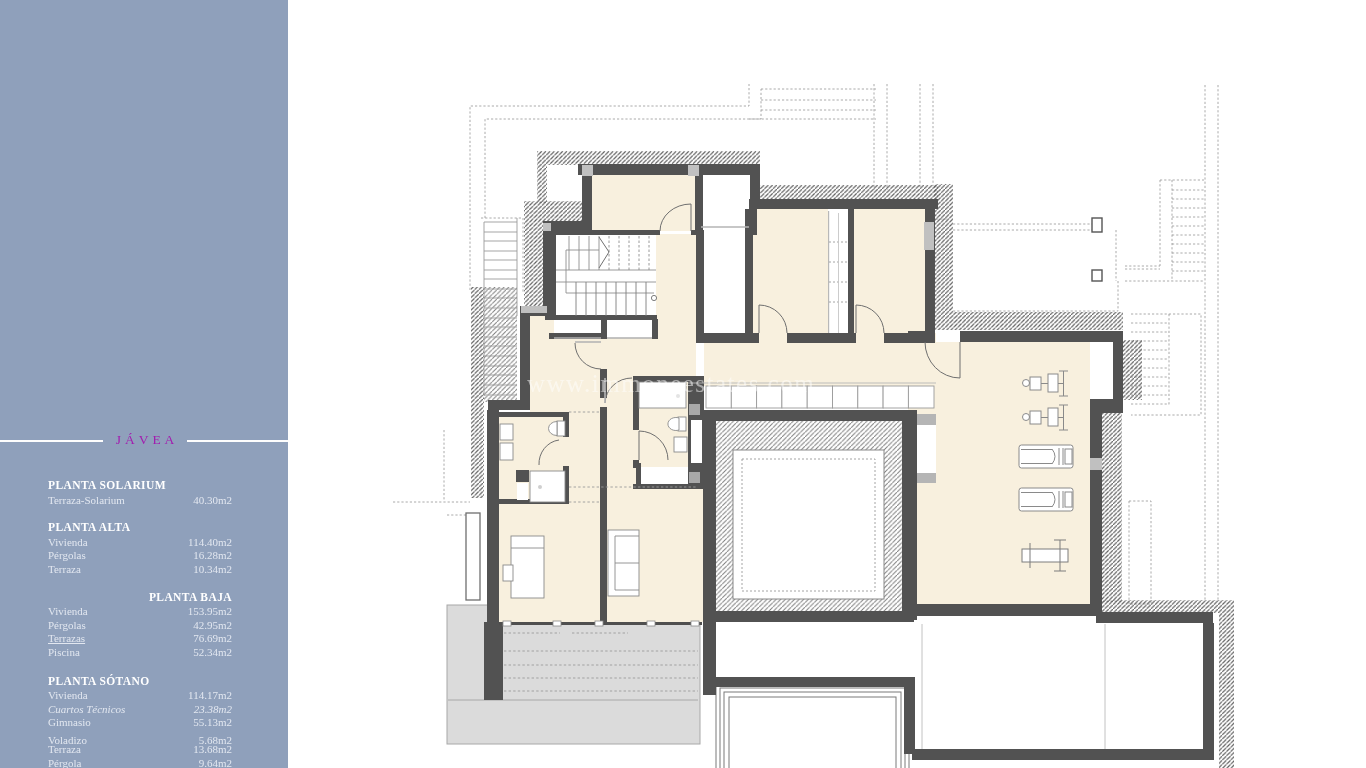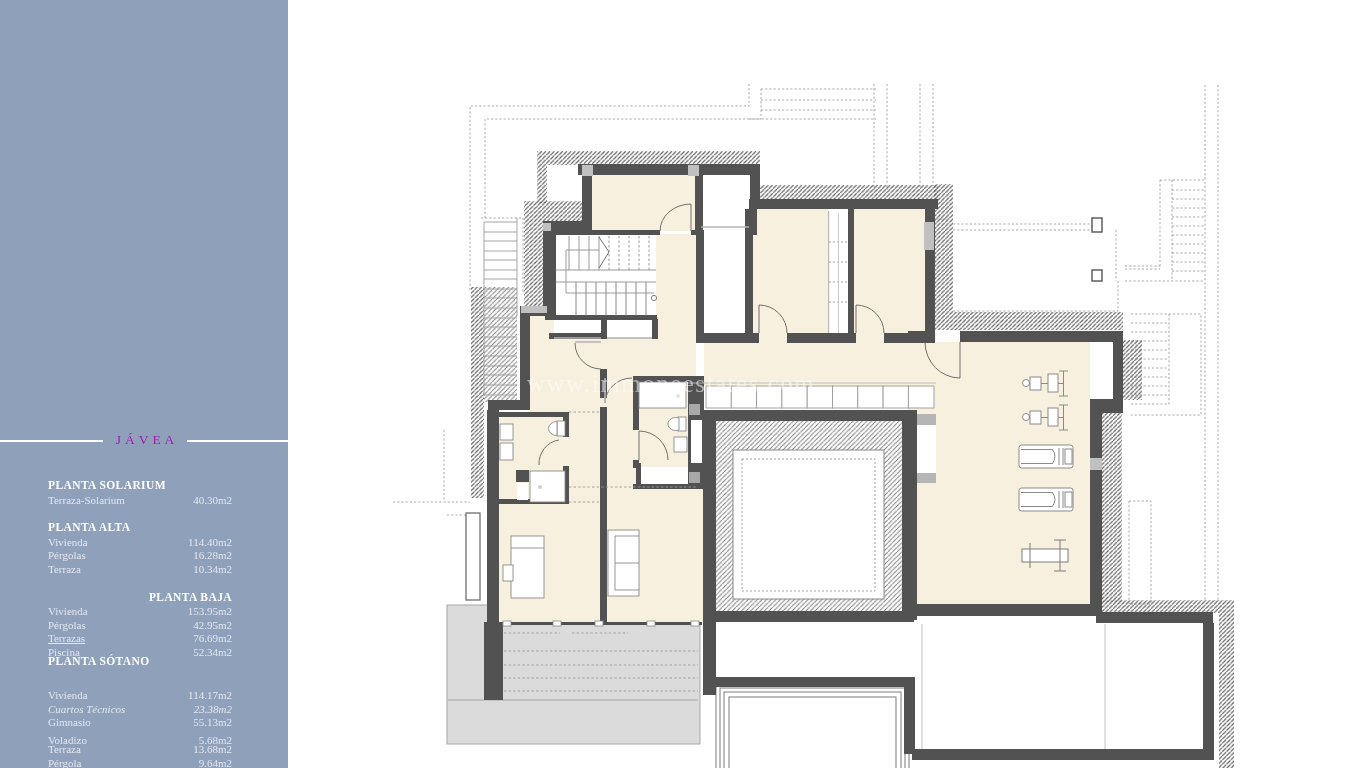--- a/index.html
+++ b/index.html
@@ -32,21 +32,21 @@
 <div class="row" style="top:549px;">Pérgolas<span class="v">16.28m2</span></div>
 <div class="row" style="top:563px;">Terraza<span class="v">10.34m2</span></div>
 
 <div class="hd" style="top:591px;text-align:right;">PLANTA BAJA</div>
 
 <div class="row" style="top:605px;">Vivienda<span class="v">153.95m2</span></div>
 <div class="row" style="top:619px;">Pérgolas<span class="v">42.95m2</span></div>
 <div class="row" style="top:632px;text-decoration:underline;">Terrazas<span class="v">76.69m2</span></div>
 <div class="row" style="top:646px;">Piscina<span class="v">52.34m2</span></div>
 
-<div class="hd" style="top:655px;">PLANTA SÓTANO</div>
+<div class="hd" style="top:675px;">PLANTA SÓTANO</div>
 
 <div class="row" style="top:689px;">Vivienda<span class="v">114.17m2</span></div>
 <div class="row" style="top:703px;font-style:italic;">Cuartos Técnicos<span class="v">23.38m2</span></div>
 <div class="row" style="top:716px;">Gimnasio<span class="v">55.13m2</span></div>
 <div class="row" style="top:734px;">Voladizo<span class="v">5.68m2</span></div>
 <div class="row" style="top:743px;">Terraza<span class="v">13.68m2</span></div>
 <div class="row" style="top:757px;">Pérgola<span class="v">9.64m2</span></div>
 
 <svg width="1366" height="768" viewBox="0 0 1366 768">
 <defs>

